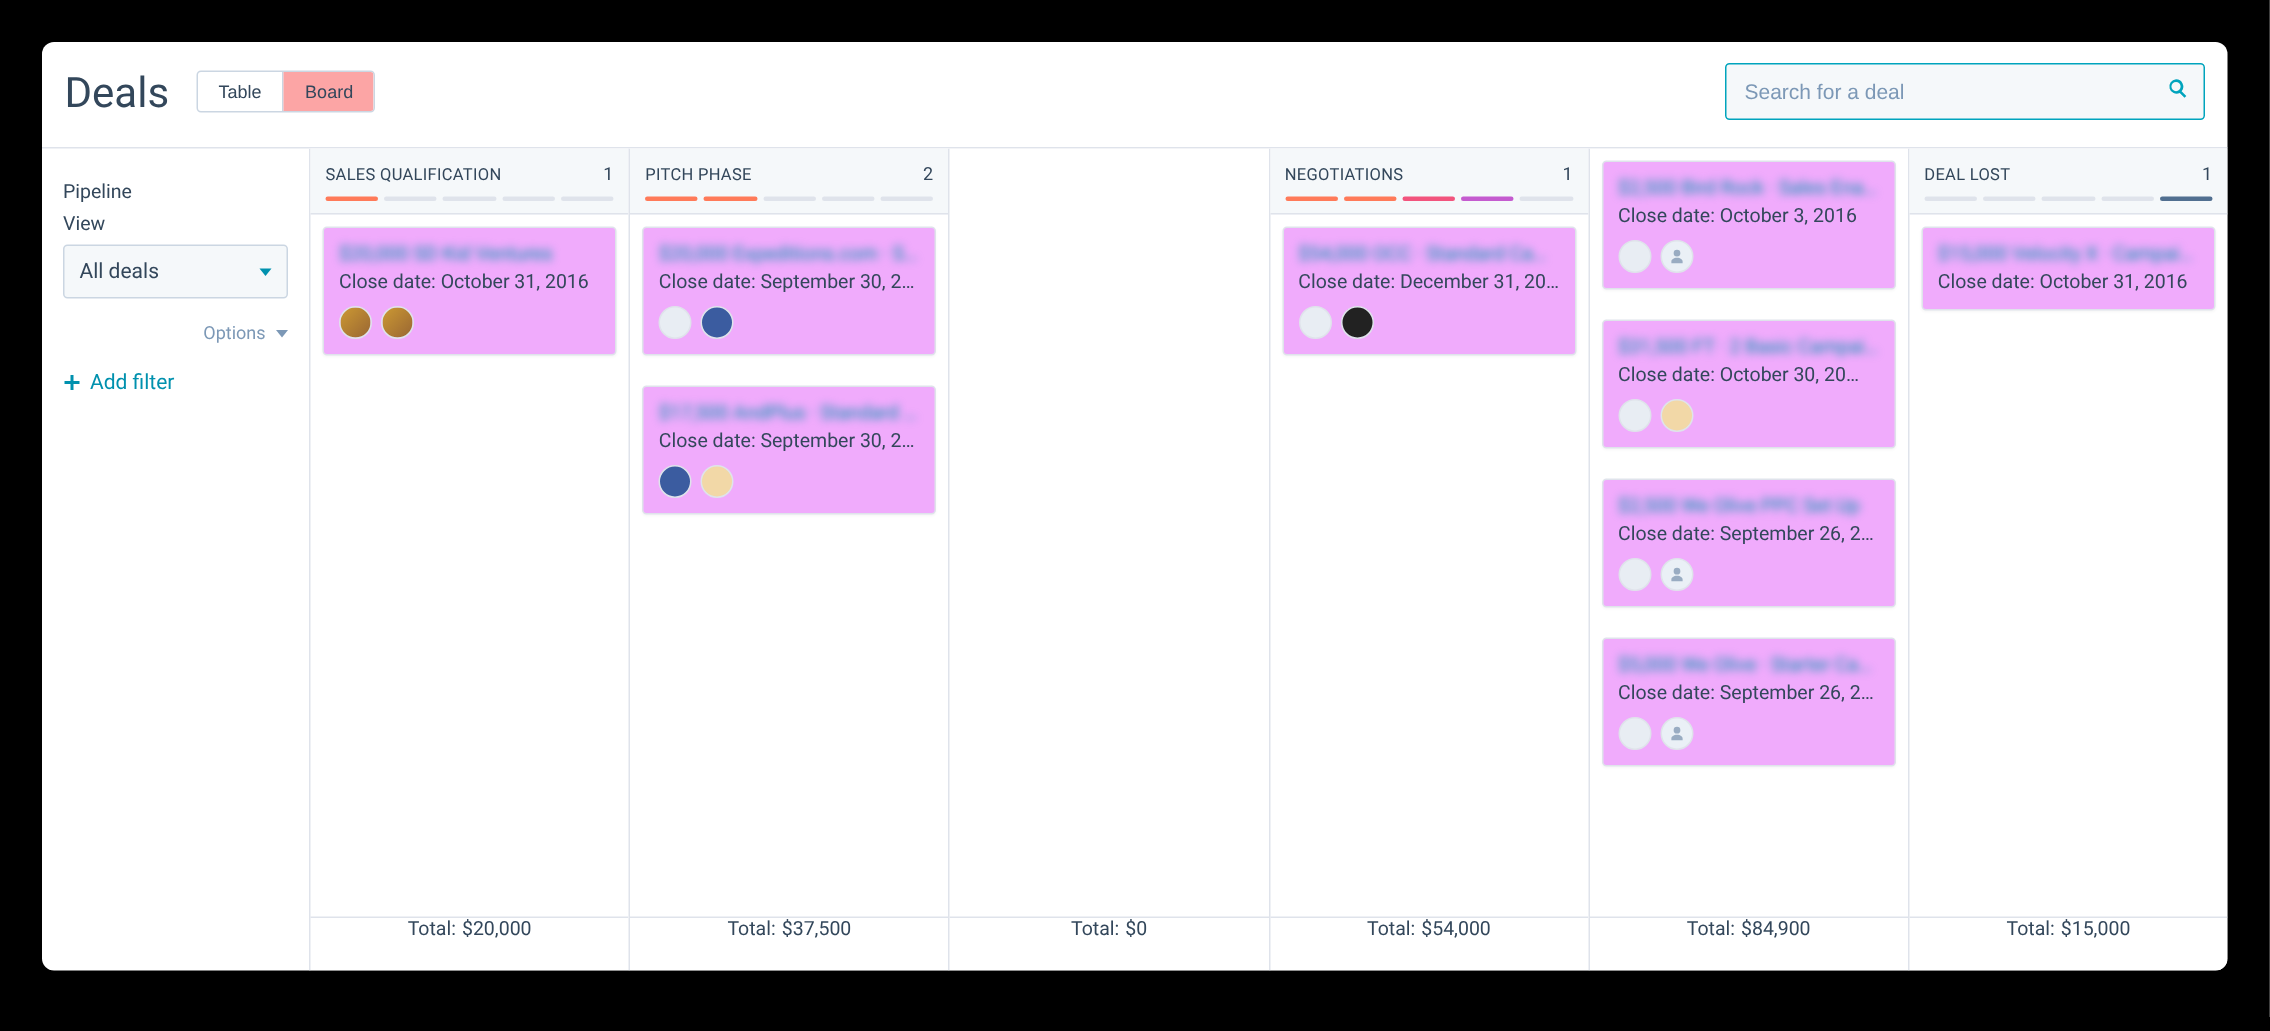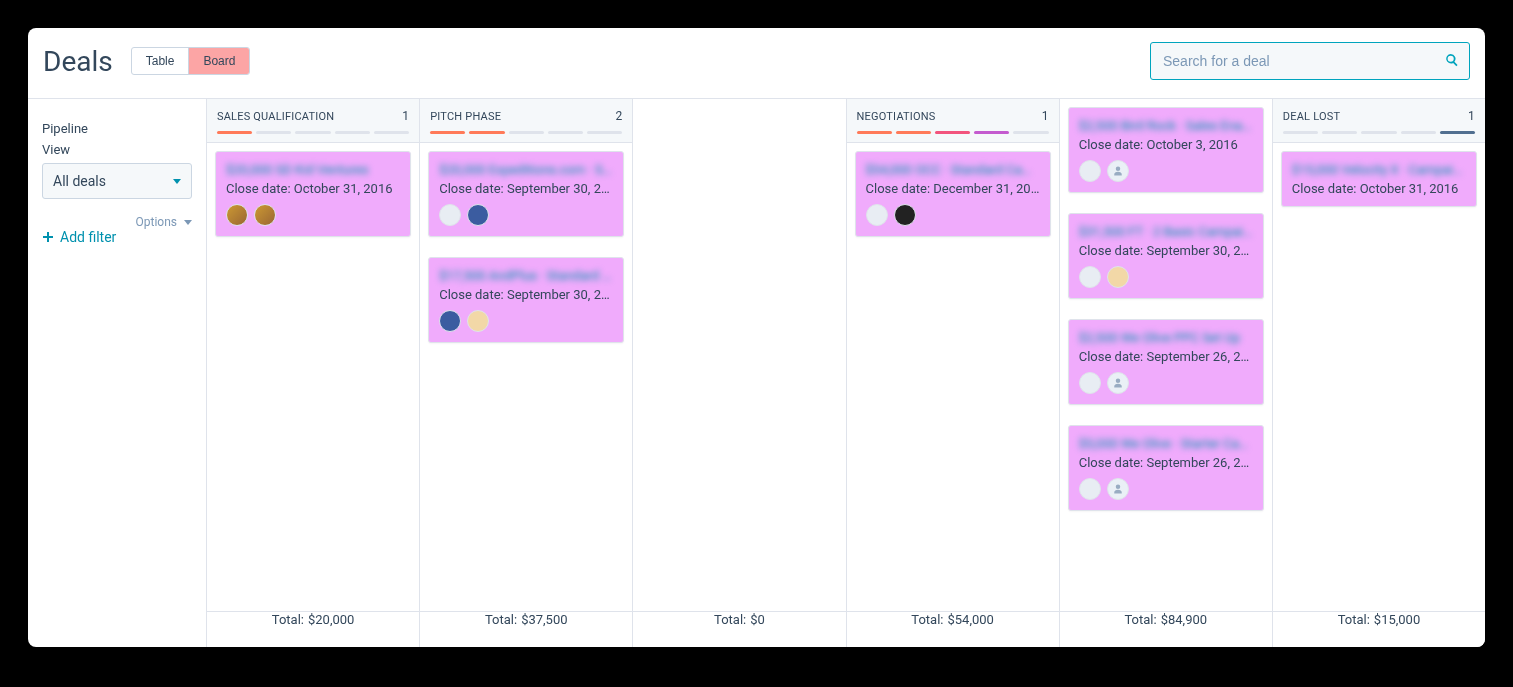--- a/index.html
+++ b/index.html
@@ -57,21 +57,21 @@
     width:178px;flex:none;padding:22px 14px 22px 14px;
     border-right:0;
   }
   .sb-label{font-size:13px;color:var(--text);margin-bottom:6px;}
   .sb-select{
     border:1px solid var(--border);border-radius:3px;background:var(--bg);
     height:36px;display:flex;align-items:center;justify-content:space-between;
     padding:0 10px;font-size:14px;color:var(--text);cursor:pointer;margin-bottom:16px;
   }
   .caret{border-left:4px solid transparent;border-right:4px solid transparent;border-top:5px solid var(--link);}
-  .options-row{text-align:right;font-size:12px;color:var(--muted);cursor:pointer;}
+  .options-row{text-align:right;font-size:12px;color:var(--muted);margin-bottom:18px;cursor:pointer;}
   .options-row .caret{display:inline-block;margin-left:4px;border-top-color:var(--muted);vertical-align:middle;}
   .add-filter{color:var(--link);font-size:14px;cursor:pointer;display:flex;align-items:center;gap:6px;text-align:center;}
   .add-filter svg{width:12px;height:12px;stroke:var(--link);stroke-width:2;fill:none;}
 
   
   .board{flex:1;display:flex;min-width:0;overflow:hidden;}
   .col{
     flex:1;min-width:0;border-left:1px solid var(--border-light);
     display:flex;flex-direction:column;
     background:#fff;
@@ -270,21 +270,21 @@
                 <div class="av c4"></div>
                 <div class="av ">
                   <svg viewBox="0 0 16 16">
                     <path d="M8 8a3 3 0 100-6 3 3 0 000 6zm0 1c-3 0-5 1.5-5 3.5V14h10v-1.5C13 10.5 11 9 8 9z"></path>
                   </svg>
                 </div>
               </div>
             </div>
             <div class="card">
               <div class="card-title">$31,500 FT · 2 Basic Campai…</div>
-              <div class="card-date"><span class="lbl">Close date: </span><span>September 30, 20…</span></div>
+              <div class="card-date"><span class="lbl">Close date: </span><span>October 30, 20…</span></div>
               <div class="avatars">
                 <div class="av c4"></div>
                 <div class="av c6"></div>
               </div>
             </div>
             <div class="card">
               <div class="card-title">$2,500 We Olive PPC Set Up</div>
               <div class="card-date"><span class="lbl">Close date: </span><span>September 26, 20…</span></div>
               <div class="avatars">
                 <div class="av c4"></div>

